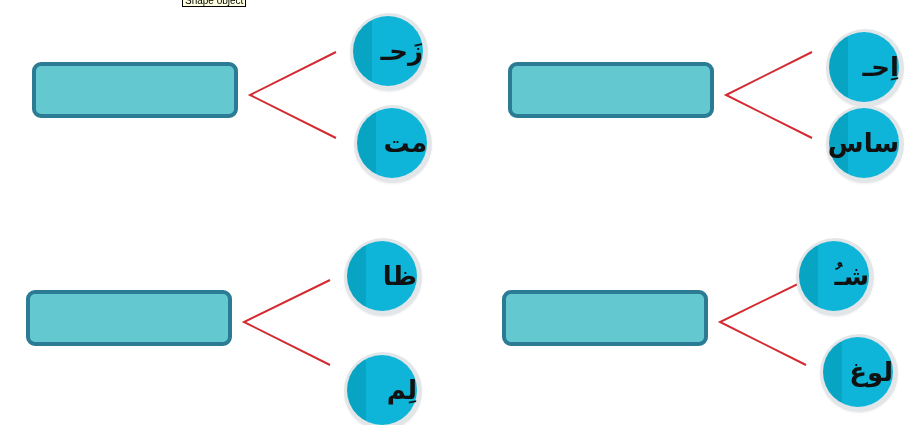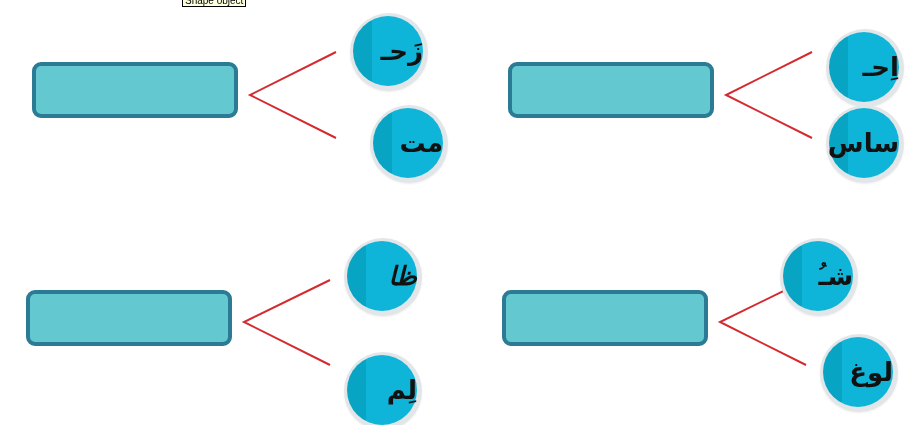--- a/index.html
+++ b/index.html
@@ -50,52 +50,52 @@
 </svg>
 
 <div class="tooltip">Shape object</div>
 
 <div class="answer-box" style="left:32px; top:62px;"></div>
 <div class="syllable" style="left:350px; top:13px;">
   <div class="disc">
       <span class="txt">زَحـ</span>
     </div>
 </div>
-<div class="syllable" style="left:370px; top:105px;">
+<div class="syllable" style="left:354px; top:105px;">
   <div class="disc">
       <span class="txt">مت</span>
     </div>
 </div>
 
 <div class="answer-box" style="left:508px; top:62px;"></div>
 <div class="syllable" style="left:826px; top:29px;">
   <div class="disc">
       <span class="txt">اِحـ</span>
     </div>
 </div>
 <div class="syllable" style="left:826px; top:105px;text-decoration:underline;">
   <div class="disc">
       <span class="txt">ساس</span>
     </div>
 </div>
 
 <div class="answer-box" style="left:26px; top:290px;"></div>
-<div class="syllable" style="left:344px; top:238px;font-style:italic;">
+<div class="syllable" style="left:344px; top:238px;">
   <div class="disc">
       <span class="txt">ظا</span>
     </div>
 </div>
 <div class="syllable" style="left:344px; top:352px;">
   <div class="disc">
       <span class="txt">لِم</span>
     </div>
 </div>
 
 <div class="answer-box" style="left:502px; top:290px;"></div>
-<div class="syllable" style="left:780px; top:238px;">
+<div class="syllable" style="left:796px; top:238px;">
   <div class="disc">
       <span class="txt">شـُ</span>
     </div>
 </div>
 <div class="syllable" style="left:820px; top:334px;">
   <div class="disc">
       <span class="txt">لوغ</span>
     </div>
 </div>
 

